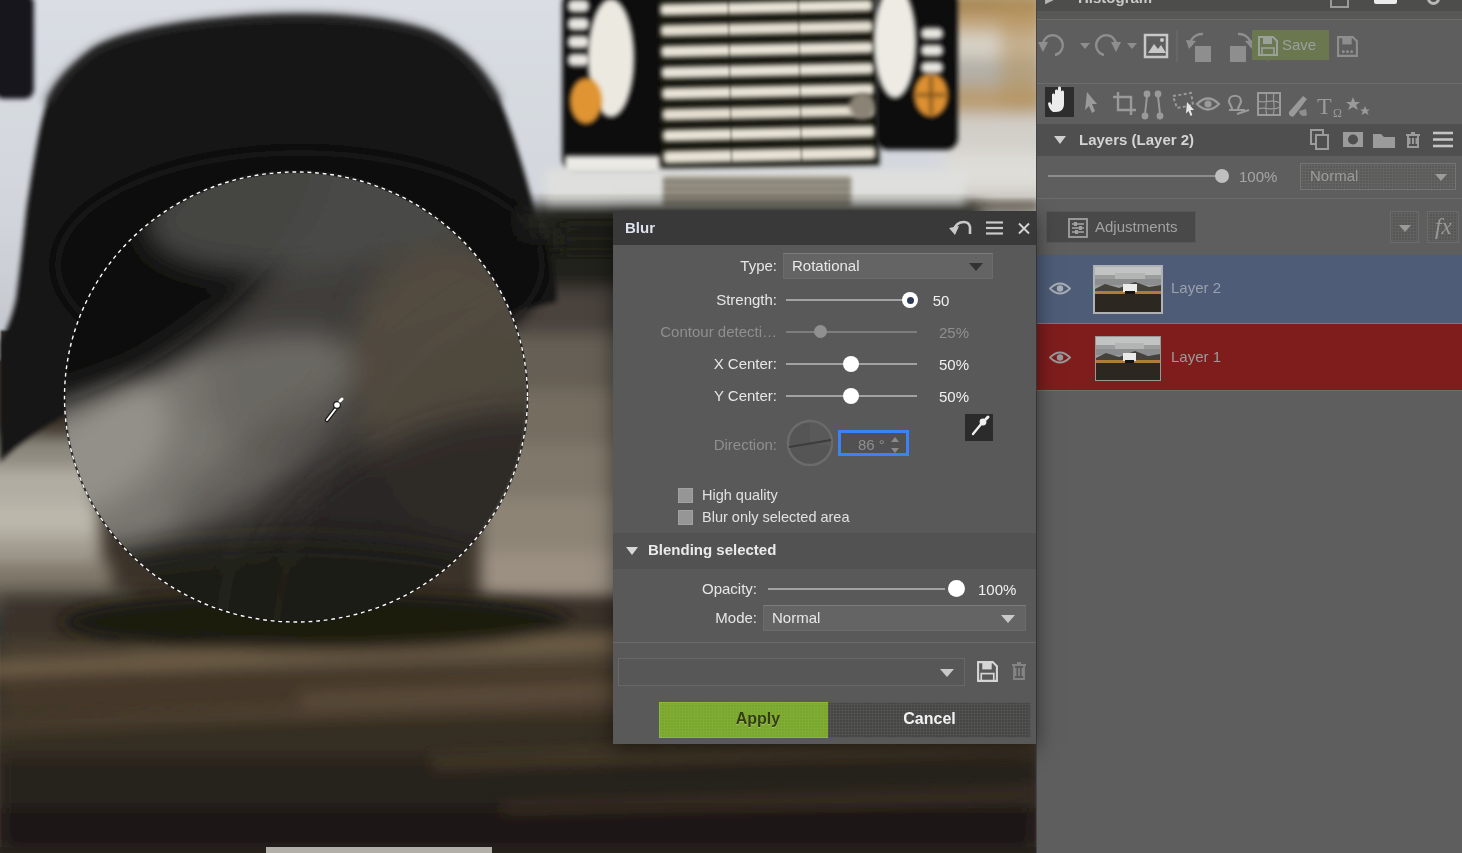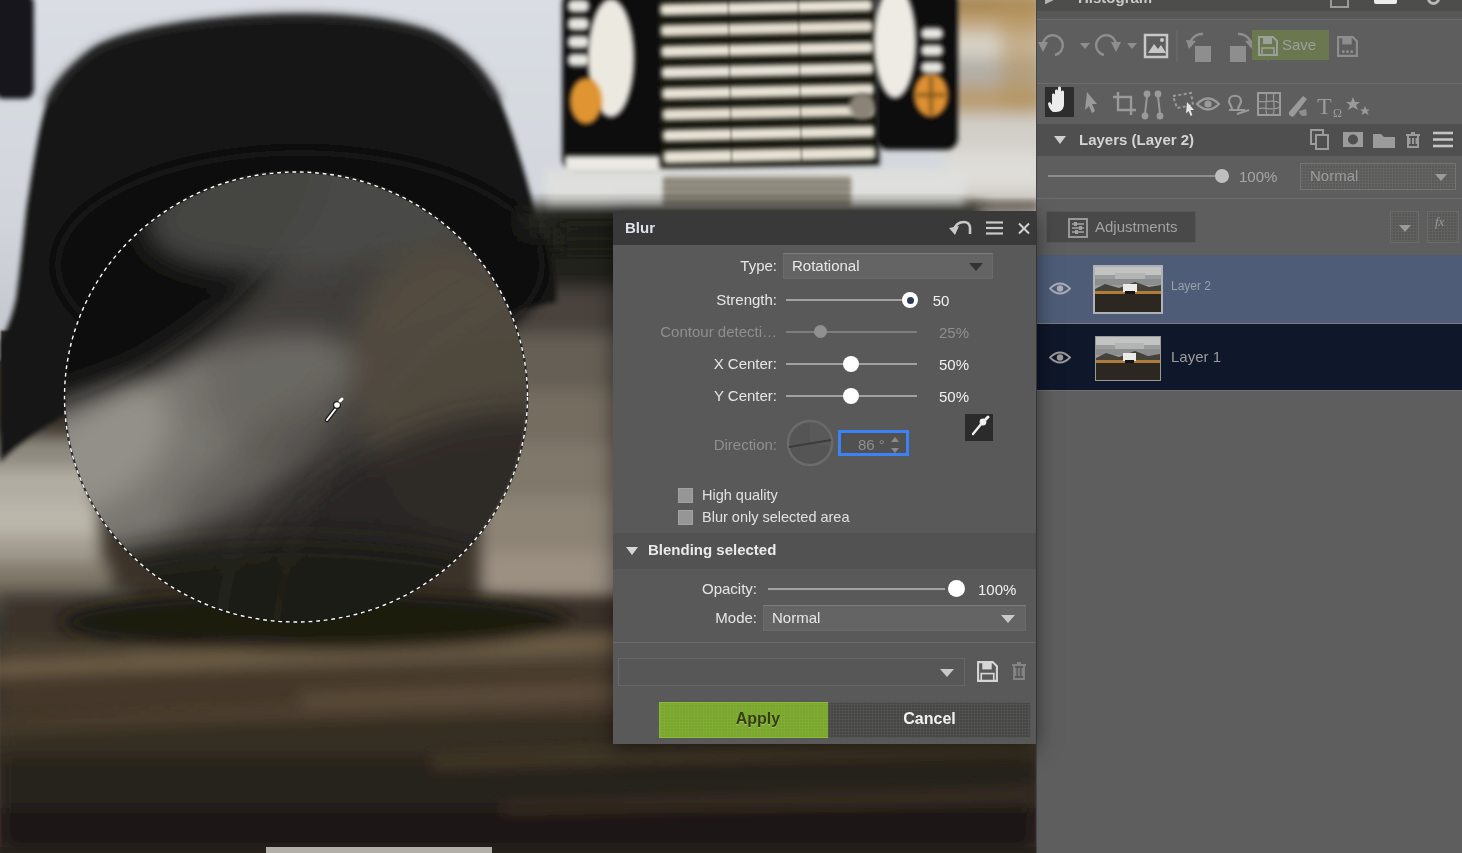--- a/index.html
+++ b/index.html
@@ -371,46 +371,46 @@
         <rect x="6" y="4" width="3" height="4" fill="#a0a0a0"></rect>
         <rect x="11" y="8" width="3" height="4" fill="#a0a0a0"></rect>
         <rect x="7" y="12" width="3" height="4" fill="#a0a0a0"></rect>
       </svg>
       <div class="abs" style="left:48px;top:6px;color:#a2a2a2;font-size:15px;">Adjustments</div>
     </div>
     <div class="abs dither" style="left:353px;top:211px;width:29px;height:32px;background-color:#575757;border:1px solid #6b6b6b;box-sizing:border-box;">
       <div class="abs" style="left:8px;top:13px;width:0;height:0;border-left:6px solid transparent;border-right:6px solid transparent;border-top:7px solid #9a9a9a;"></div>
     </div>
     <div class="abs dither" style="left:390px;top:211px;width:32px;height:32px;background-color:#575757;border:1px solid #6b6b6b;box-sizing:border-box;">
-      <div class="abs" style="left:7px;top:2px;color:#9a9a9a;font-size:13px;font-style:italic;font-family:'Liberation Serif',serif;">fx</div>
+      <div class="abs" style="left:7px;top:2px;color:#9a9a9a;font-size:23px;font-style:italic;font-family:'Liberation Serif',serif;">fx</div>
     </div>
 
     <div class="abs" style="left:0;top:255px;width:426px;height:68px;background:#4e5c77;">
       <svg class="abs" style="left:12px;top:26px;" width="22" height="15" viewBox="0 0 22 15">
         <path d="M 1,7.5 q 10,-10 20,0 q -10,10 -20,0 z" fill="none" stroke="#a9adb5" stroke-width="1.8"></path>
         <circle cx="11" cy="7.5" r="3.2" fill="#a9adb5"></circle>
       </svg>
       <div class="abs" style="left:56px;top:10px;width:66px;height:45px;border:2px solid #aeb1b6;">
         <svg width="66" height="45" viewBox="0 0 66 45">
           <rect width="66" height="45" fill="#9b9d9c"></rect>
           <rect y="0" width="66" height="8" fill="#c2c4c3"></rect>
           <rect x="20" y="6" width="30" height="8" fill="#b3b5b4"></rect>
           <rect y="12" width="66" height="6" fill="#8b8d8e"></rect>
           <path d="M 0,22 L 10,17 L 24,21 L 40,15 L 54,20 L 66,18 L 66,28 L 0,28 Z" fill="#45423c"></path>
           <rect y="24" width="66" height="3" fill="#b5803a" opacity=".95"></rect>
           <rect y="27" width="66" height="18" fill="#2d2721"></rect>
           <rect x="28" y="17" width="14" height="8" fill="#ebebe9"></rect>
           <rect x="30" y="24" width="10" height="3" fill="#171411"></rect>
         </svg>
       </div>
-      <div class="abs" style="left:134px;top:24px;color:#9aa0ac;font-size:12px;">Layer 2</div>
+      <div class="abs" style="left:134px;top:24px;color:#9aa0ac;font-size:15px;">Layer 2</div>
     </div>
     <div class="abs" style="left:0;top:323px;width:426px;height:1px;background:#7a7a7a;"></div>
 
-    <div class="abs" style="left:0;top:324px;width:426px;height:66px;background:#0f172a;">
+    <div class="abs" style="left:0;top:324px;width:426px;height:66px;background:#7f1d1d;">
       <svg class="abs" style="left:12px;top:26px;" width="22" height="15" viewBox="0 0 22 15">
         <path d="M 1,7.5 q 10,-10 20,0 q -10,10 -20,0 z" fill="none" stroke="#999999" stroke-width="1.8"></path>
         <circle cx="11" cy="7.5" r="3.2" fill="#999999"></circle>
       </svg>
       <div class="abs" style="left:58px;top:12px;width:64px;height:43px;border:1px solid #989898;">
         <svg width="64" height="43" viewBox="0 0 64 43">
           <rect width="64" height="43" fill="#9b9d9c"></rect>
           <rect y="0" width="64" height="8" fill="#c2c4c3"></rect>
           <rect x="19" y="6" width="29" height="8" fill="#b3b5b4"></rect>
           <rect y="12" width="64" height="6" fill="#8b8d8e"></rect>

